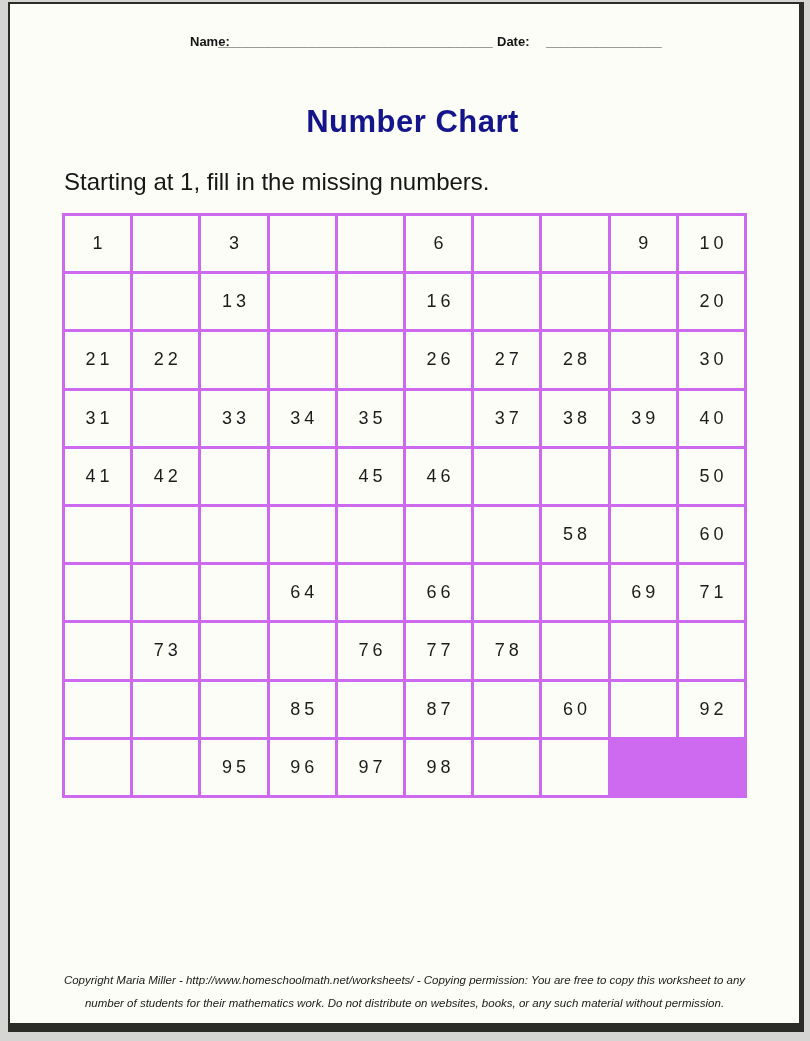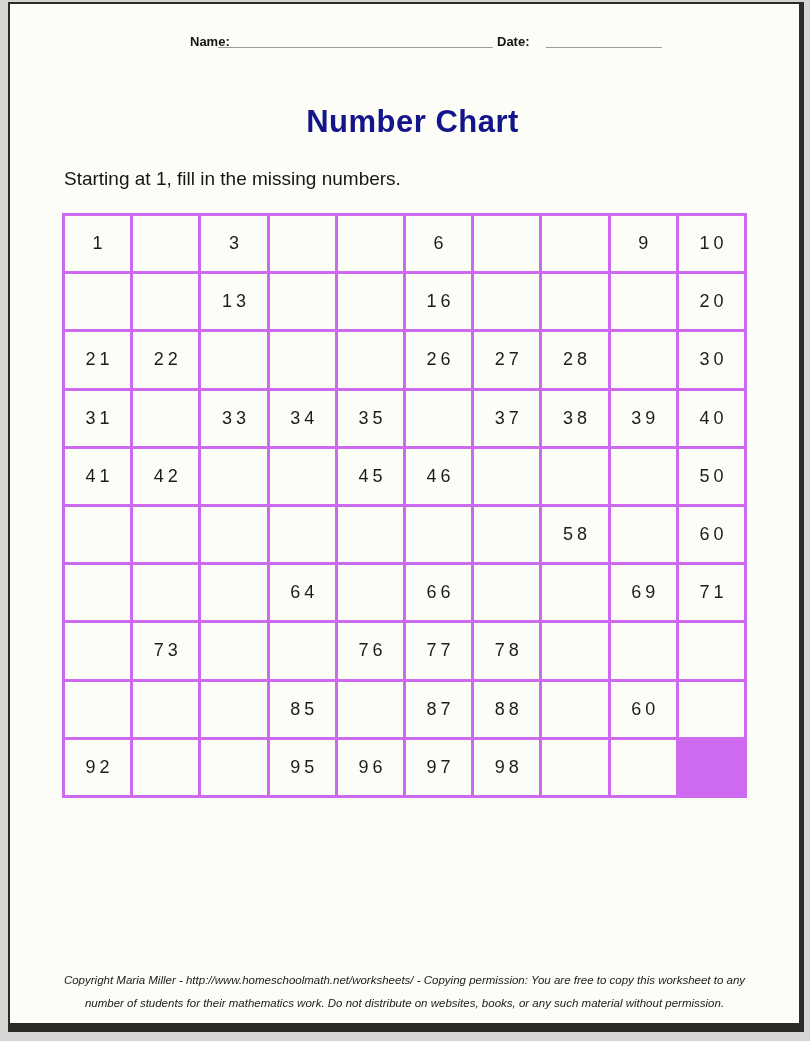--- a/index.html
+++ b/index.html
@@ -62,21 +62,21 @@
     color: #14148b;
     letter-spacing: 0.5px;
     padding-left: 8px;
   }
 
   
   .instruction {
     position: absolute;
     left: 54px;
     top: 164px;
-    font-size: 19px;
+    font-size: 24px;
     color: #161616;
   }
 
   
   .grid {
     position: absolute;
     left: 52px;
     top: 209px;
     width: 685px;
     height: 585px;
@@ -208,21 +208,20 @@
       <div class="cell">78</div>
       <div class="cell"></div>
       <div class="cell"></div>
       <div class="cell"></div>
       <div class="cell"></div>
       <div class="cell"></div>
       <div class="cell"></div>
       <div class="cell">85</div>
       <div class="cell"></div>
       <div class="cell">87</div>
-      <div class="cell">88</div>
       <div class="cell"></div>
       <div class="cell">60</div>
       <div class="cell"></div>
       <div class="cell">92</div>
       <div class="cell"></div>
       <div class="cell"></div>
       <div class="cell">95</div>
       <div class="cell">96</div>
       <div class="cell">97</div>
       <div class="cell">98</div>

